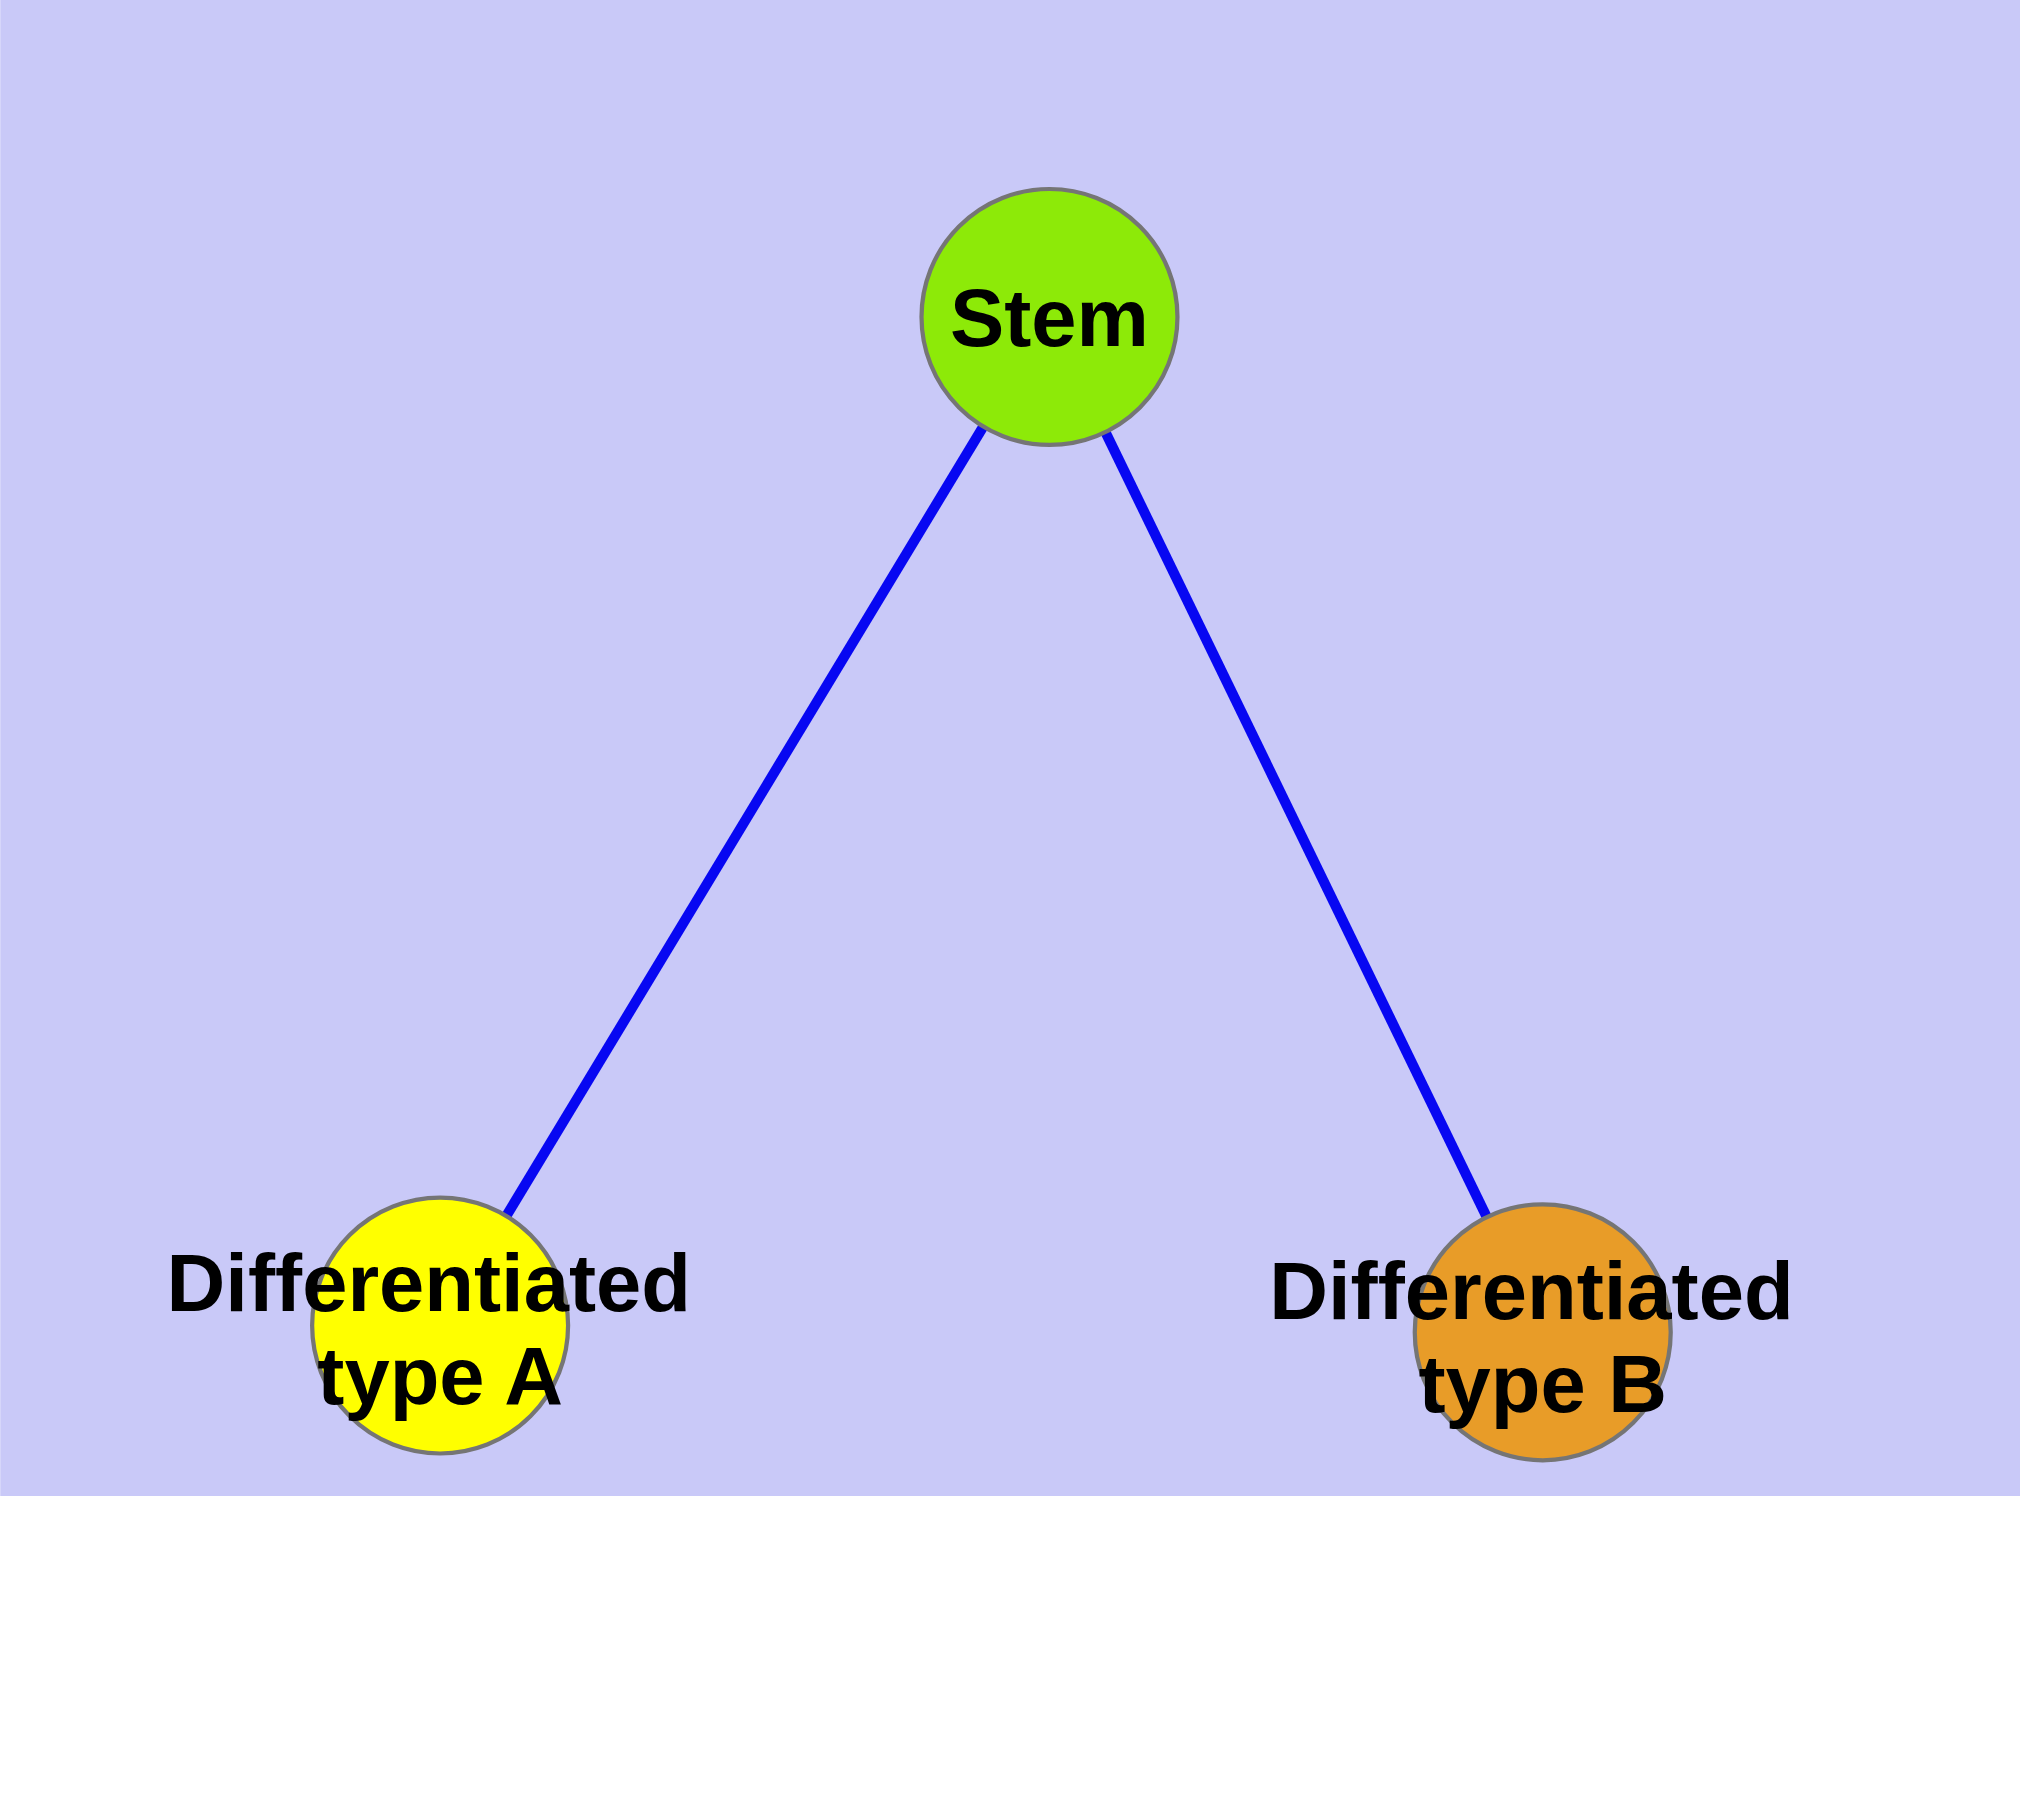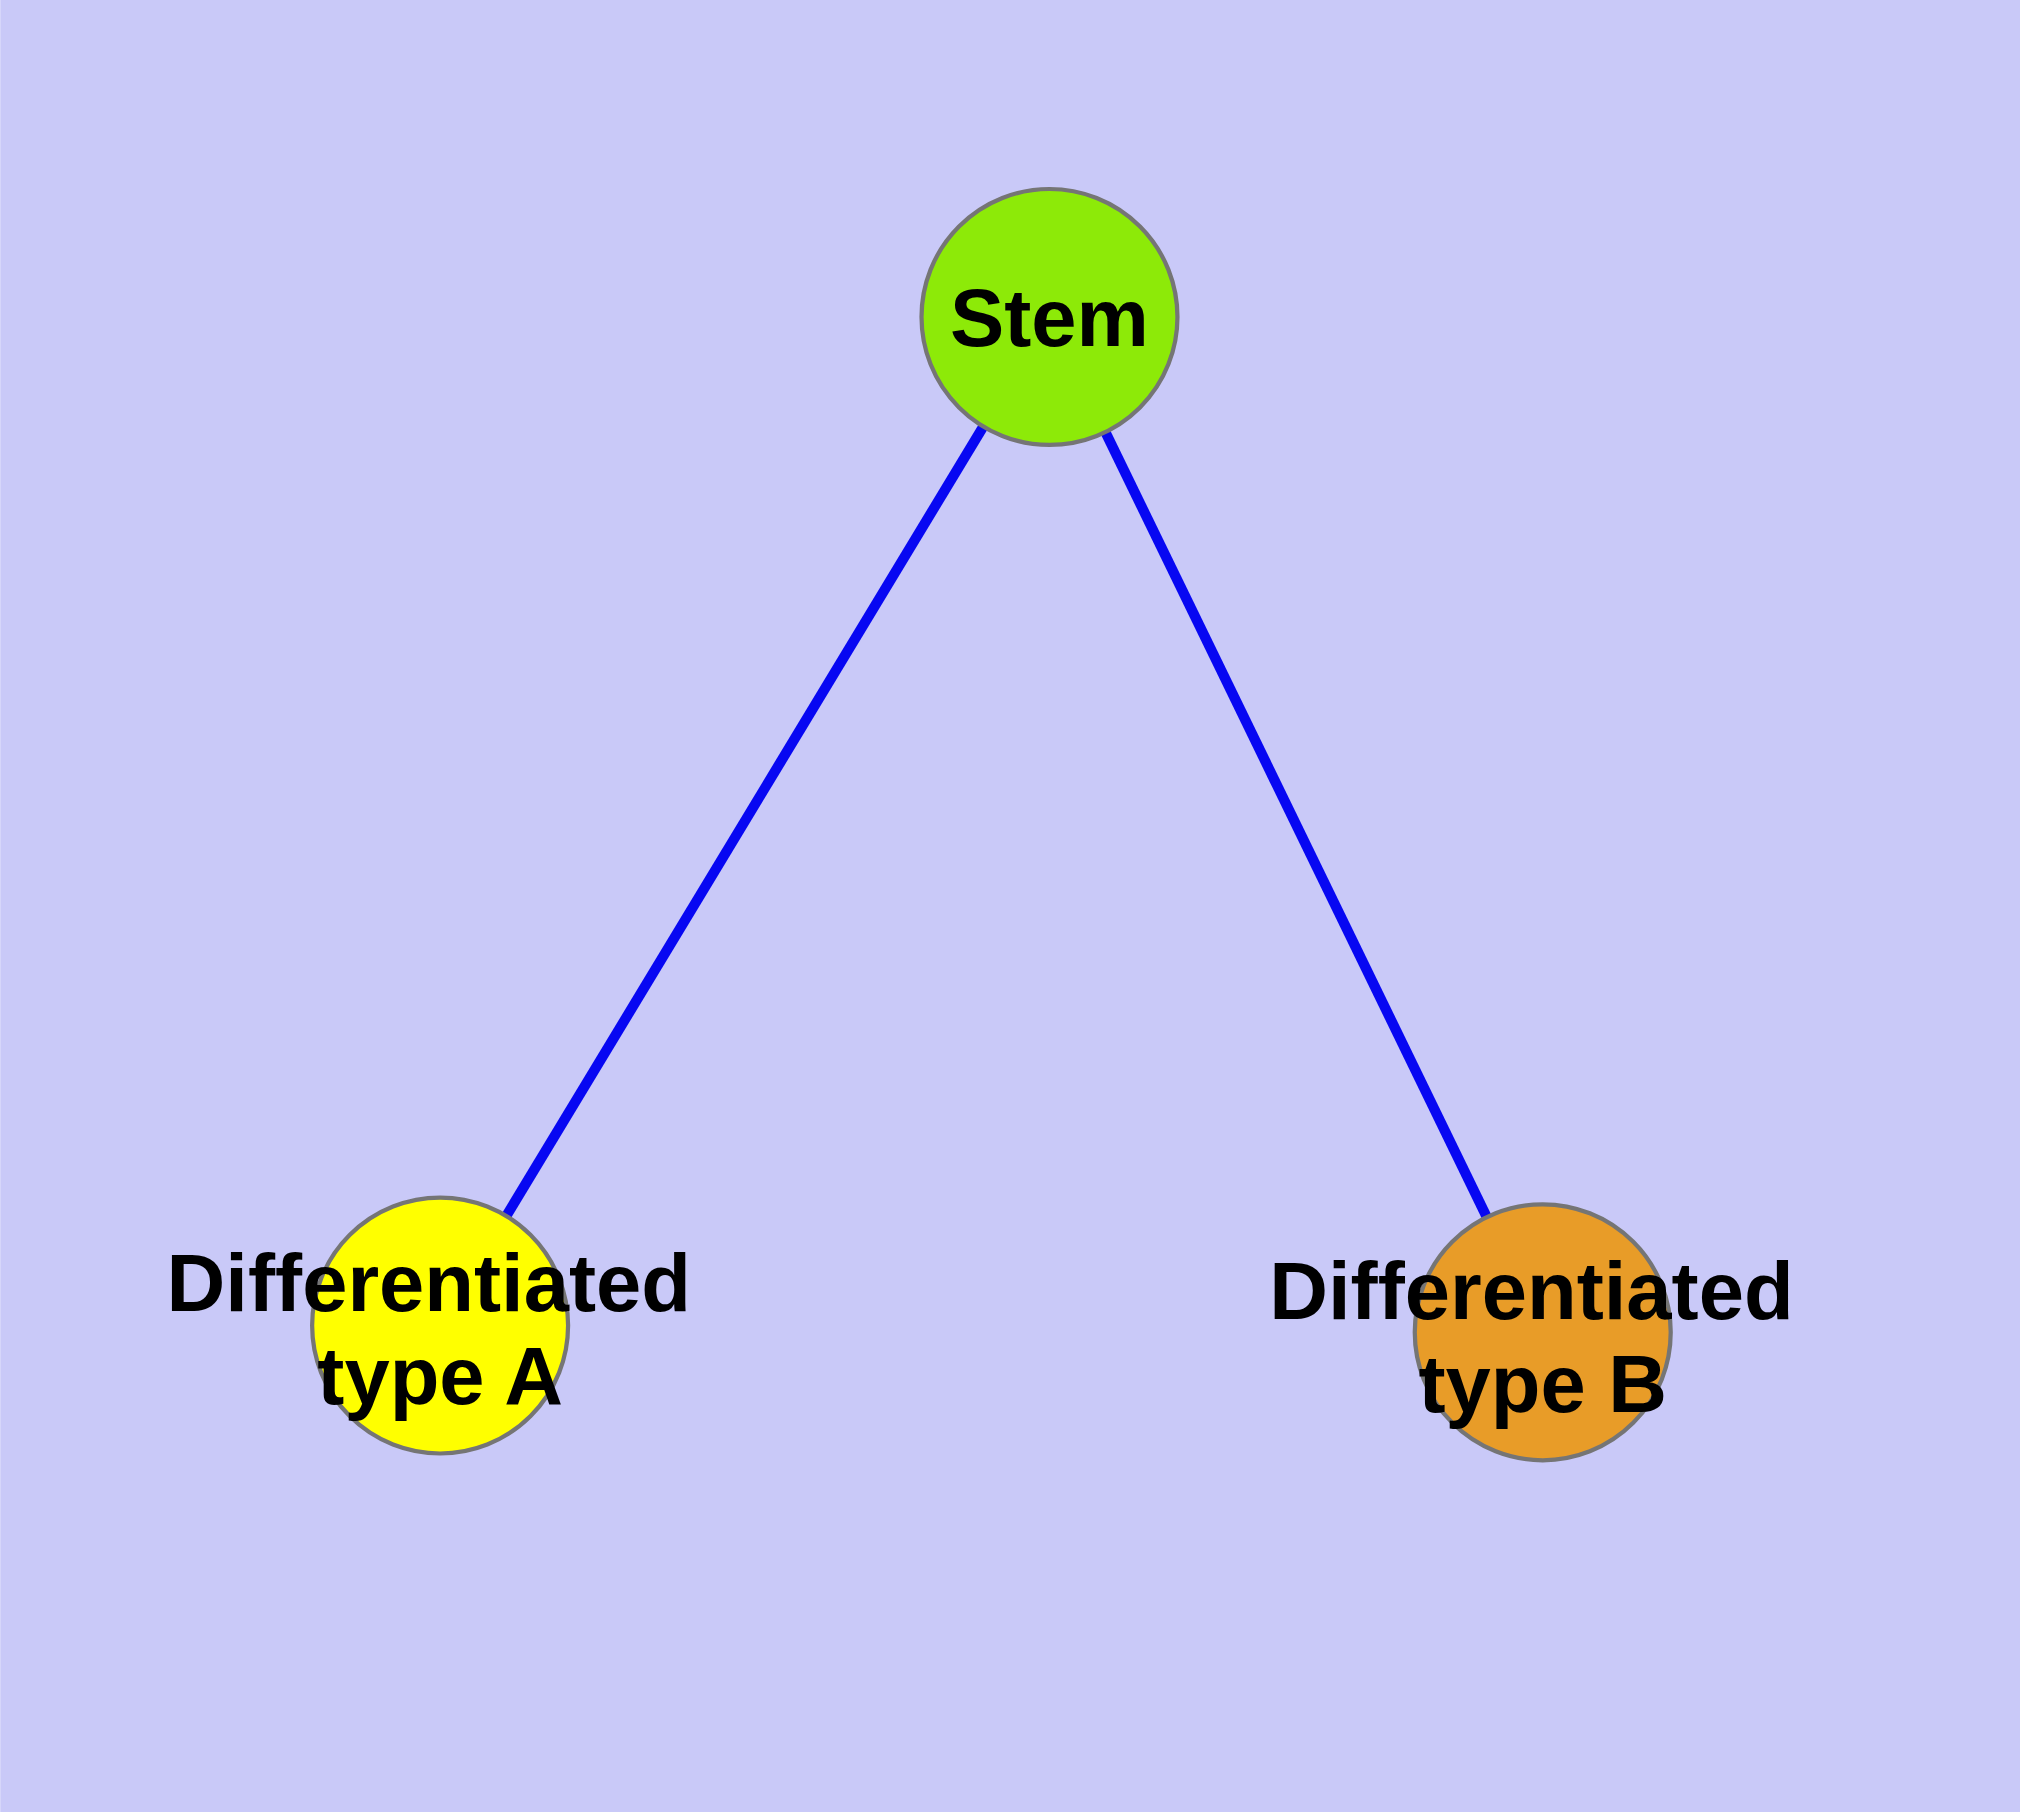--- a/index.html
+++ b/index.html
@@ -2,21 +2,21 @@
 <html style="font-size:13.6px"><head>
 <meta charset="utf-8">
 <style>
   html, body {
     margin: 0;
     padding: 0;
   }
   #stage {
     position: relative;
     width: 2021px;
-    height: 1812px;
+    height: 1496px;
     overflow: hidden;
   }
   svg#graph-svg {
     display: block;
     width: 2021px;
     height: 1812px;
   }
   .node-circle {
     stroke-width: 5px;
   }

